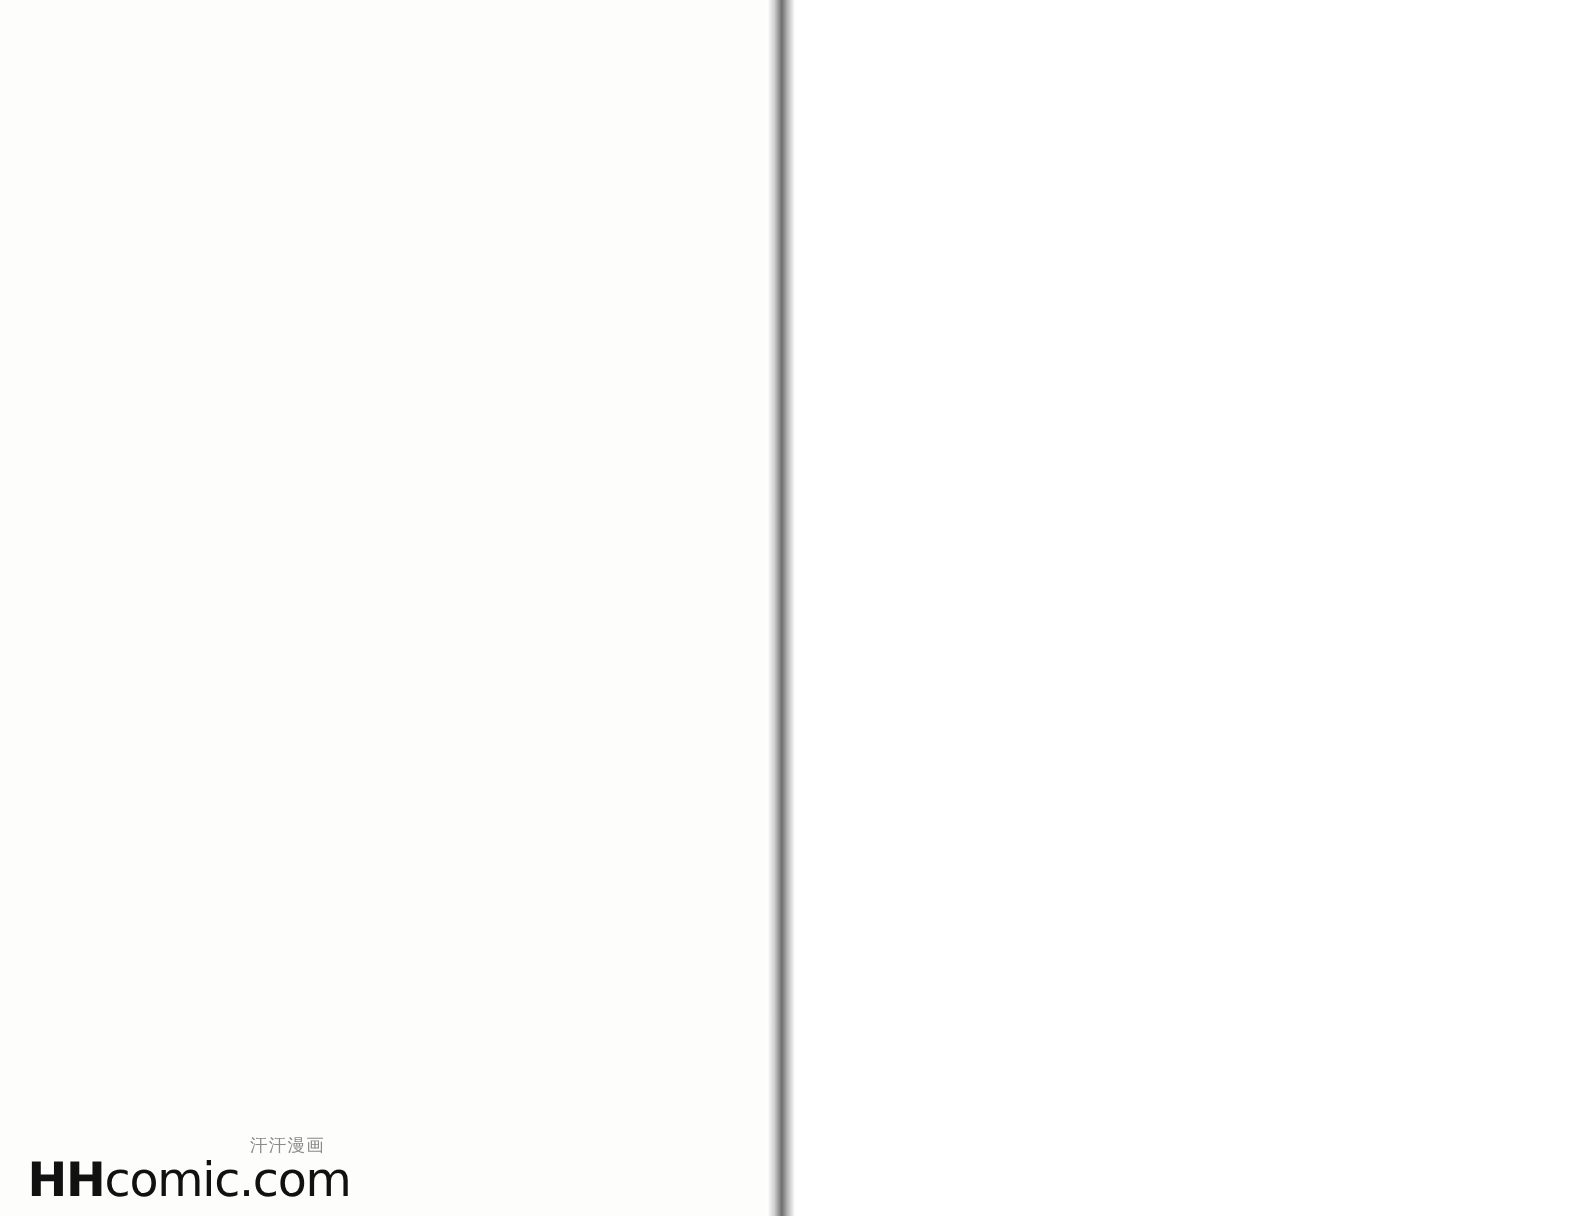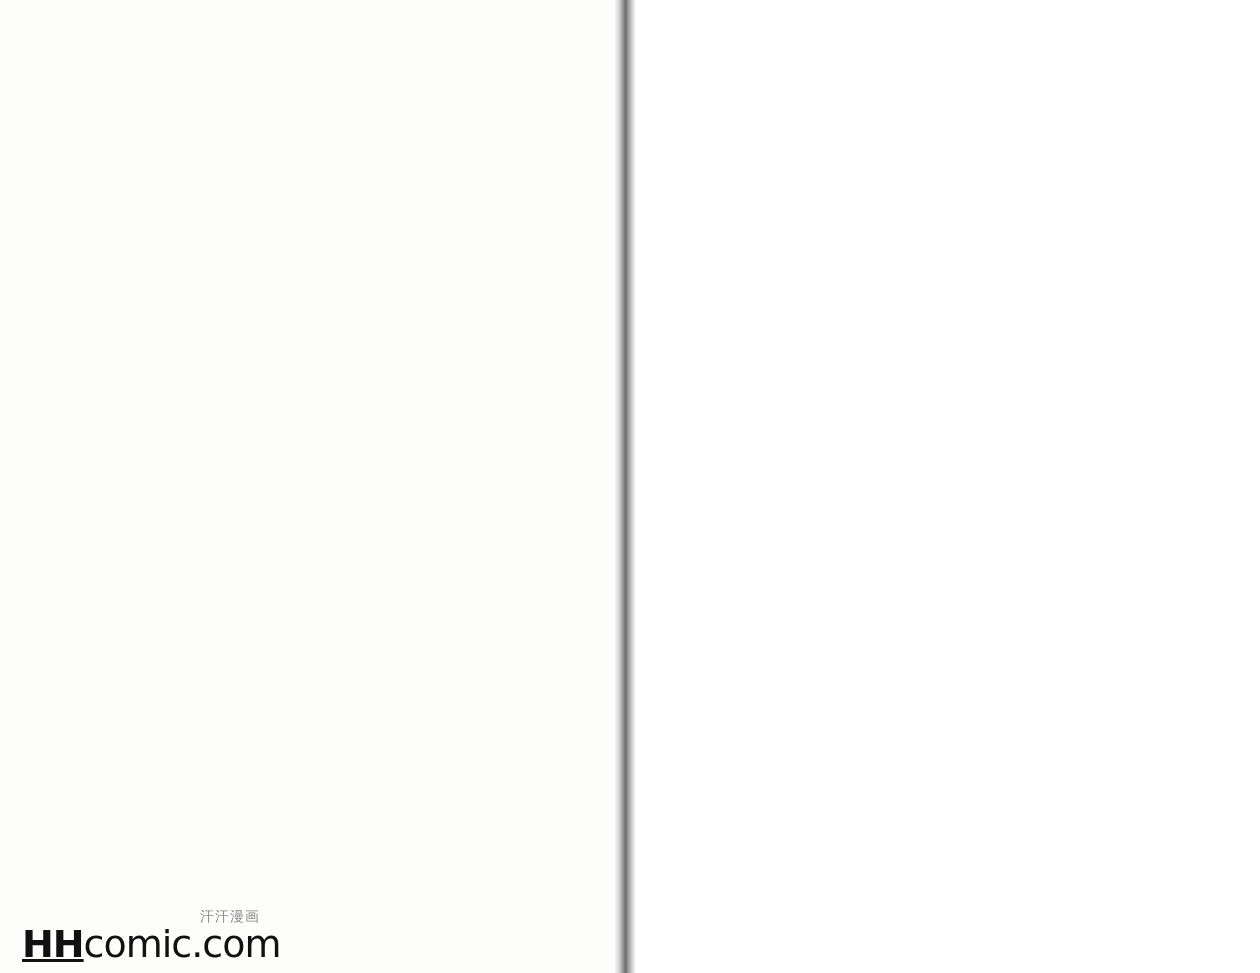--- a/index.html
+++ b/index.html
@@ -49,21 +49,20 @@
     left: 22px;
     top: 922px;
     font-family: "DejaVu Sans", sans-serif;
     font-size: 38px;
     color: #111;
     letter-spacing: -1px;
     white-space: nowrap;
   }
   .hh-watermark .hh {
     font-weight: bold;
-    text-decoration: underline;
   }
   .hh-cn {
     position: absolute;
     left: 200px;
     top: 908px;
     font-family: Liberation Sans, sans-serif;
     font-size: 14px;
     color: #8a8a8a;
     letter-spacing: 1px;
   }

